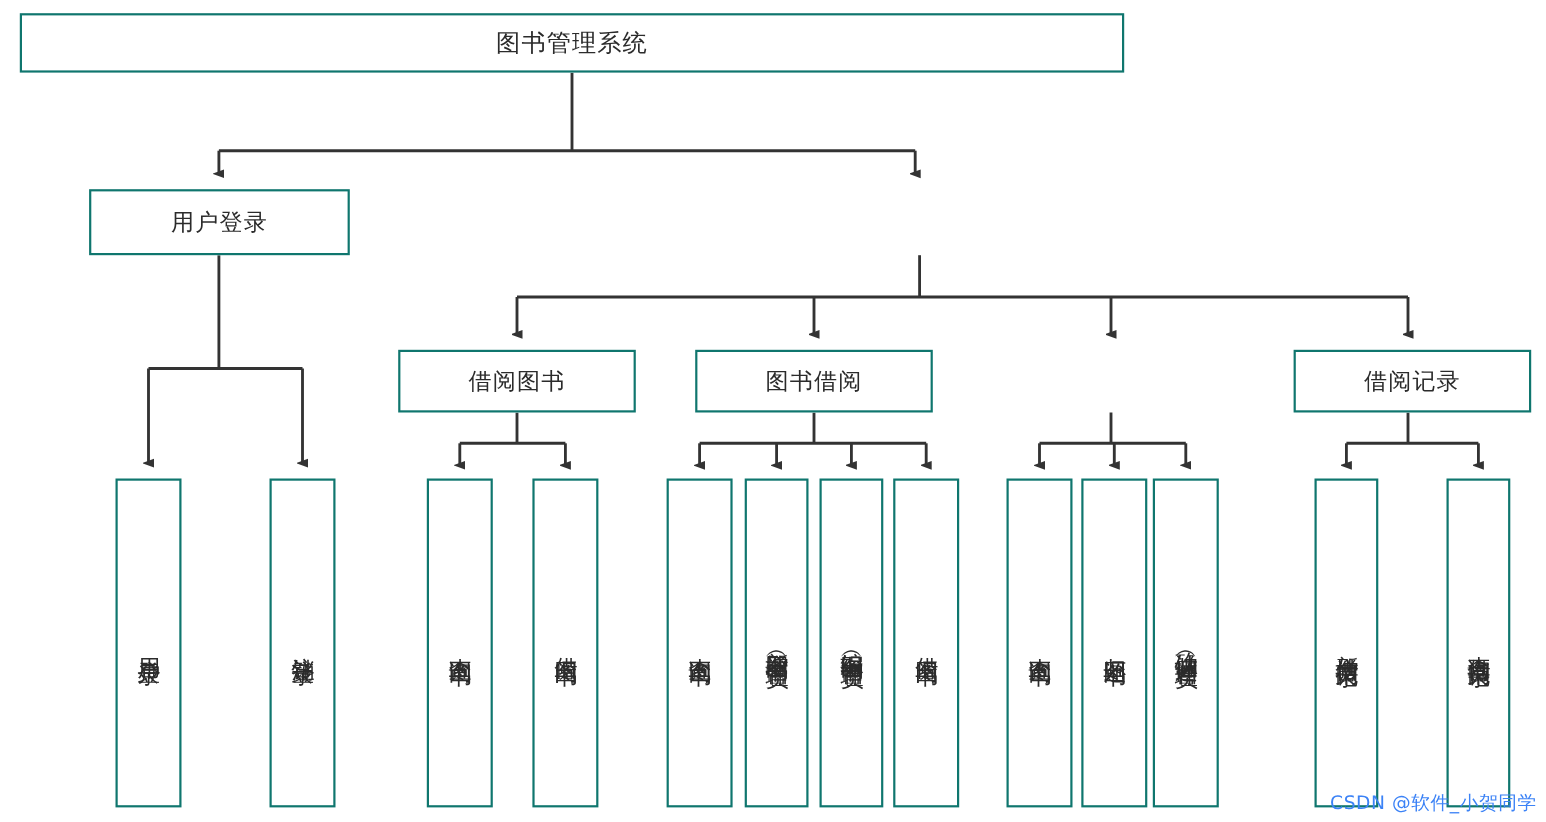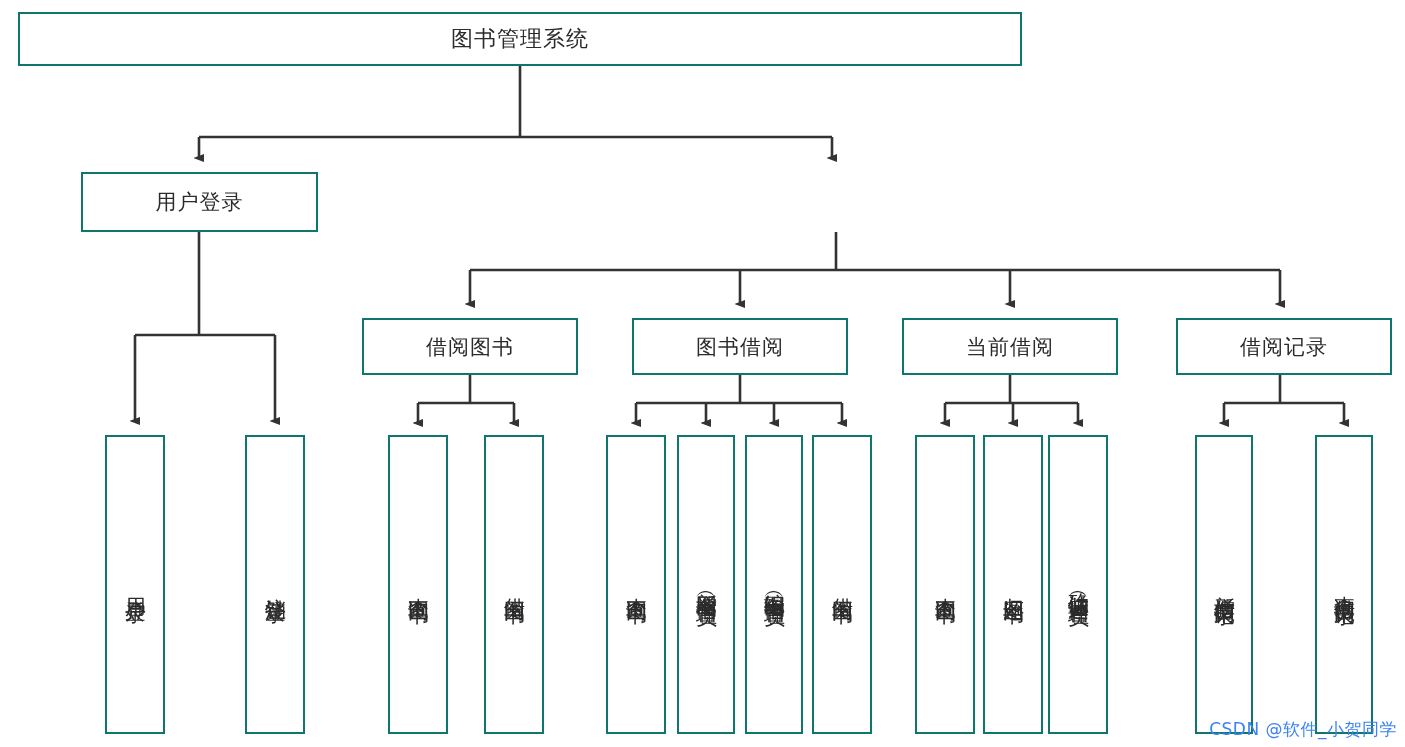--- a/index.html
+++ b/index.html
@@ -147,23 +147,20 @@
   <div class="node horiz" style="left:81px; top:172px; width:237px; height:60px;">
     <span>用户登录</span>
   </div>
 
   <div class="node horiz" style="left:362px; top:318px; width:216px; height:57px;">
     <span>借阅图书</span>
   </div>
   <div class="node horiz" style="left:632px; top:318px; width:216px; height:57px;">
     <span>图书借阅</span>
   </div>
-  <div class="node horiz" style="left:902px; top:318px; width:216px; height:57px;">
-    <span>当前借阅</span>
-  </div>
   <div class="node horiz" style="left:1176px; top:318px; width:216px; height:57px;">
     <span>借阅记录</span>
   </div>
 
   <div class="node vert" style="left:105px; top:435px; width:60px; height:299px;">
     <span>用户登录</span>
   </div>
   <div class="node vert" style="left:245px; top:435px; width:60px; height:299px;">
     <span>注销登录</span>
   </div>

